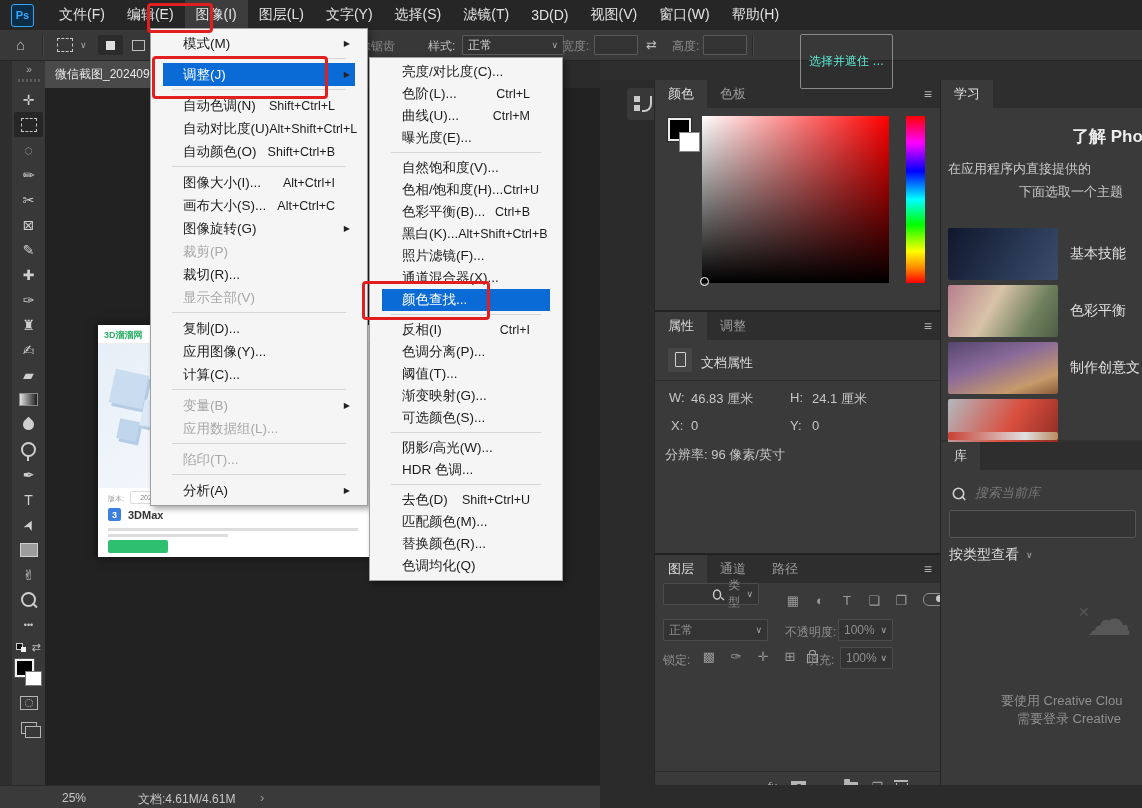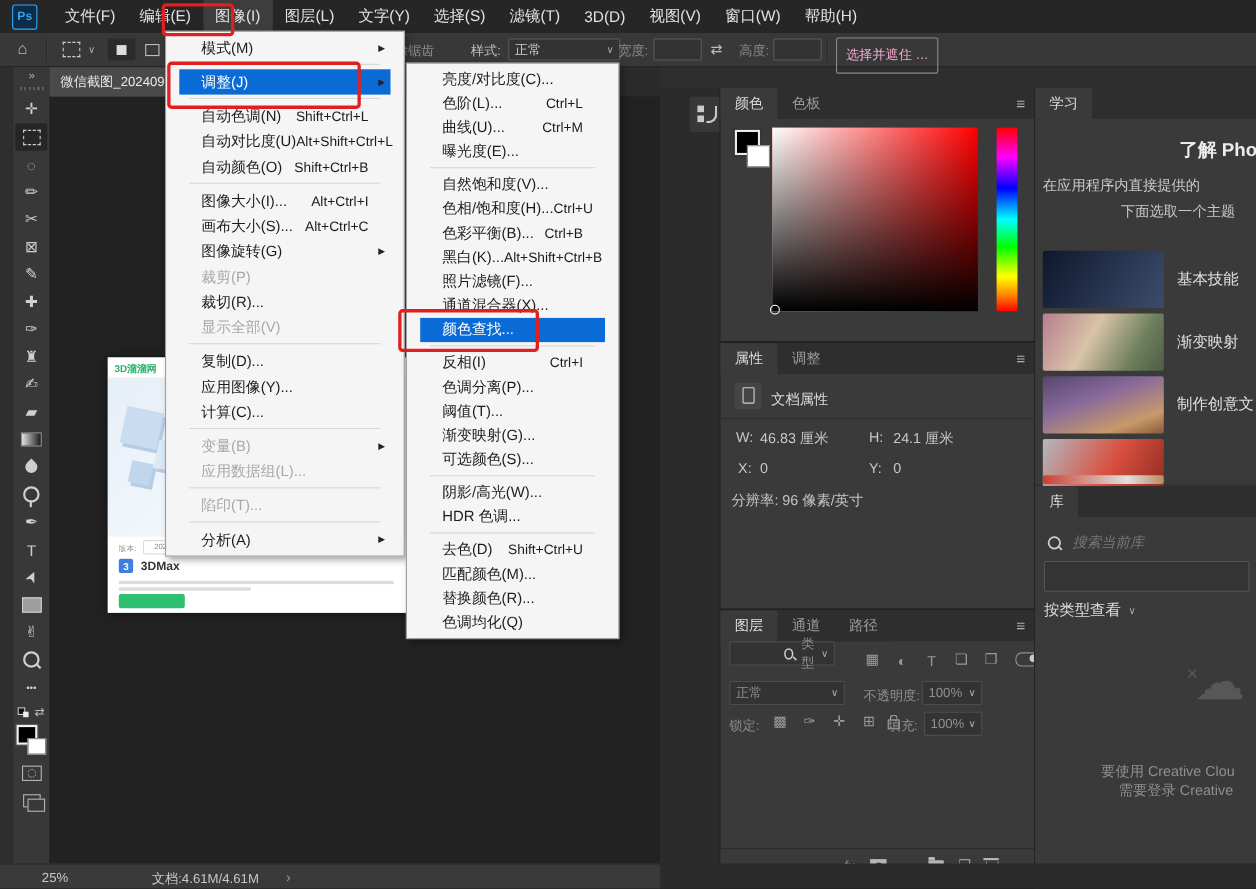--- a/index.html
+++ b/index.html
@@ -12,22 +12,22 @@
            color:#31a8ff;font-size:11px;font-weight:bold;display:flex;align-items:center;justify-content:center;}
   .mb-item{color:#e2e2e2;font-size:14px;padding:0 11px;height:30px;display:flex;align-items:center;cursor:default;}
   .mb-item.sel{background:#3d3d3d;}
   
   .optionsbar{position:absolute;left:0;top:30px;width:1142px;height:30px;background:#383838;border-bottom:1px solid #252525;z-index:5;}
   .ob-txt{position:absolute;font-size:12px;color:#bdbdbd;top:8px;white-space:nowrap;}
   .ob-dis{color:#8a8a8a;}
   .ob-field{position:absolute;top:5px;height:18px;background:#333;border:1px solid #5a5a5a;border-radius:1px;}
   .ob-dd{display:flex;align-items:center;justify-content:space-between;padding:0 5px;color:#cfcfcf;font-size:12px;}
   .ob-divider{position:absolute;top:4px;width:1px;height:22px;background:#2a2a2a;border-right:1px solid #474747;}
-  .ob-btn{position:absolute;top:4px;height:21px;border:1px solid #8a8a8a;border-radius:2px;color:#f9a8d4;font-size:12px;
-          display:flex;align-items:center;justify-content:center;padding:5px 8px;}
+  .ob-btn{position:absolute;top:4px;height:21px;border:1px solid #8a8a8a;border-radius:2px;color:#5eead4;font-size:12px;
+          display:flex;align-items:center;justify-content:center;padding:16px 8px;margin-left:40px;}
   .chev{font-size:9px;color:#aaa;}
   .dash-box{width:14px;height:12px;border:1px dashed #c8c8c8;}
   .mode-btn{position:absolute;top:5px;width:25px;height:20px;display:flex;align-items:center;justify-content:center;}
   .mode-btn.pressed{background:#2b2b2b;border-radius:2px;}
   .sq-filled{width:9px;height:9px;background:#dedede;}
   .sq-pair{width:11px;height:9px;border:1px solid #bdbdbd;}
   
   .left-strip{position:absolute;left:0;top:60px;width:12px;height:725px;background:#2e2e2e;border-right:1px solid #242424;}
   .toolbar{position:absolute;left:12px;top:60px;width:33px;height:725px;background:#383838;border-right:1px solid #2a2a2a;
            display:flex;flex-direction:column;align-items:center;}
@@ -433,21 +433,21 @@
     <div class="learn-title" style="left:131px;top:45px;">了解 Photo</div>
     <div class="learn-line" style="left:7px;top:80px;">在应用程序内直接提供的</div>
     <div class="learn-line" style="left:78px;top:103px;">下面选取一个主题</div>
     <div id="learn-cards">
         <div class="card" style="left: 7px; top: 148px;">
           <span class="cthumb t1"></span>
           <span class="card-label">基本技能</span>
         </div>
         <div class="card" style="left: 7px; top: 205px;">
           <span class="cthumb t2"></span>
-          <span class="card-label">渐变映射</span>
+          <span class="card-label">色彩平衡</span>
         </div>
         <div class="card" style="left: 7px; top: 262px;">
           <span class="cthumb t3"></span>
           <span class="card-label">制作创意文</span>
         </div>
         <div class="card" style="left: 7px; top: 319px;">
           <span class="cthumb t4"></span>
         </div>
       </div>
     <div class="cthumb t5" style="position:absolute;left:7px;top:352px;height:8px;"></div>
@@ -651,19 +651,19 @@
         <span class="mi-label">色调均化(Q)</span>
         <span class="mi-short"></span>
       </div>
     </div>
 
   <div class="annot" style="left:147px;top:3px;width:60px;height:24px;"></div>
   <div class="annot" style="left:152px;top:56px;width:170px;height:37px;"></div>
   <div class="annot" style="left:362px;top:281px;width:122px;height:33px;"></div>
 
   <div class="statusbar">
-    <span class="abs" style="left:38px;top:5px;font-size:12px;color:#c8c8c8;">25%</span>
+    <span class="abs" style="left:62px;top:5px;font-size:12px;color:#c8c8c8;">25%</span>
     <span class="abs" style="left:138px;top:5px;font-size:12px;color:#c8c8c8;">文档:4.61M/4.61M</span>
     <span class="abs" style="left:260px;top:4px;font-size:13px;color:#999;">›</span>
   </div>
   <div class="bottomfill"></div>
 
 </div>
 
 </body></html>

